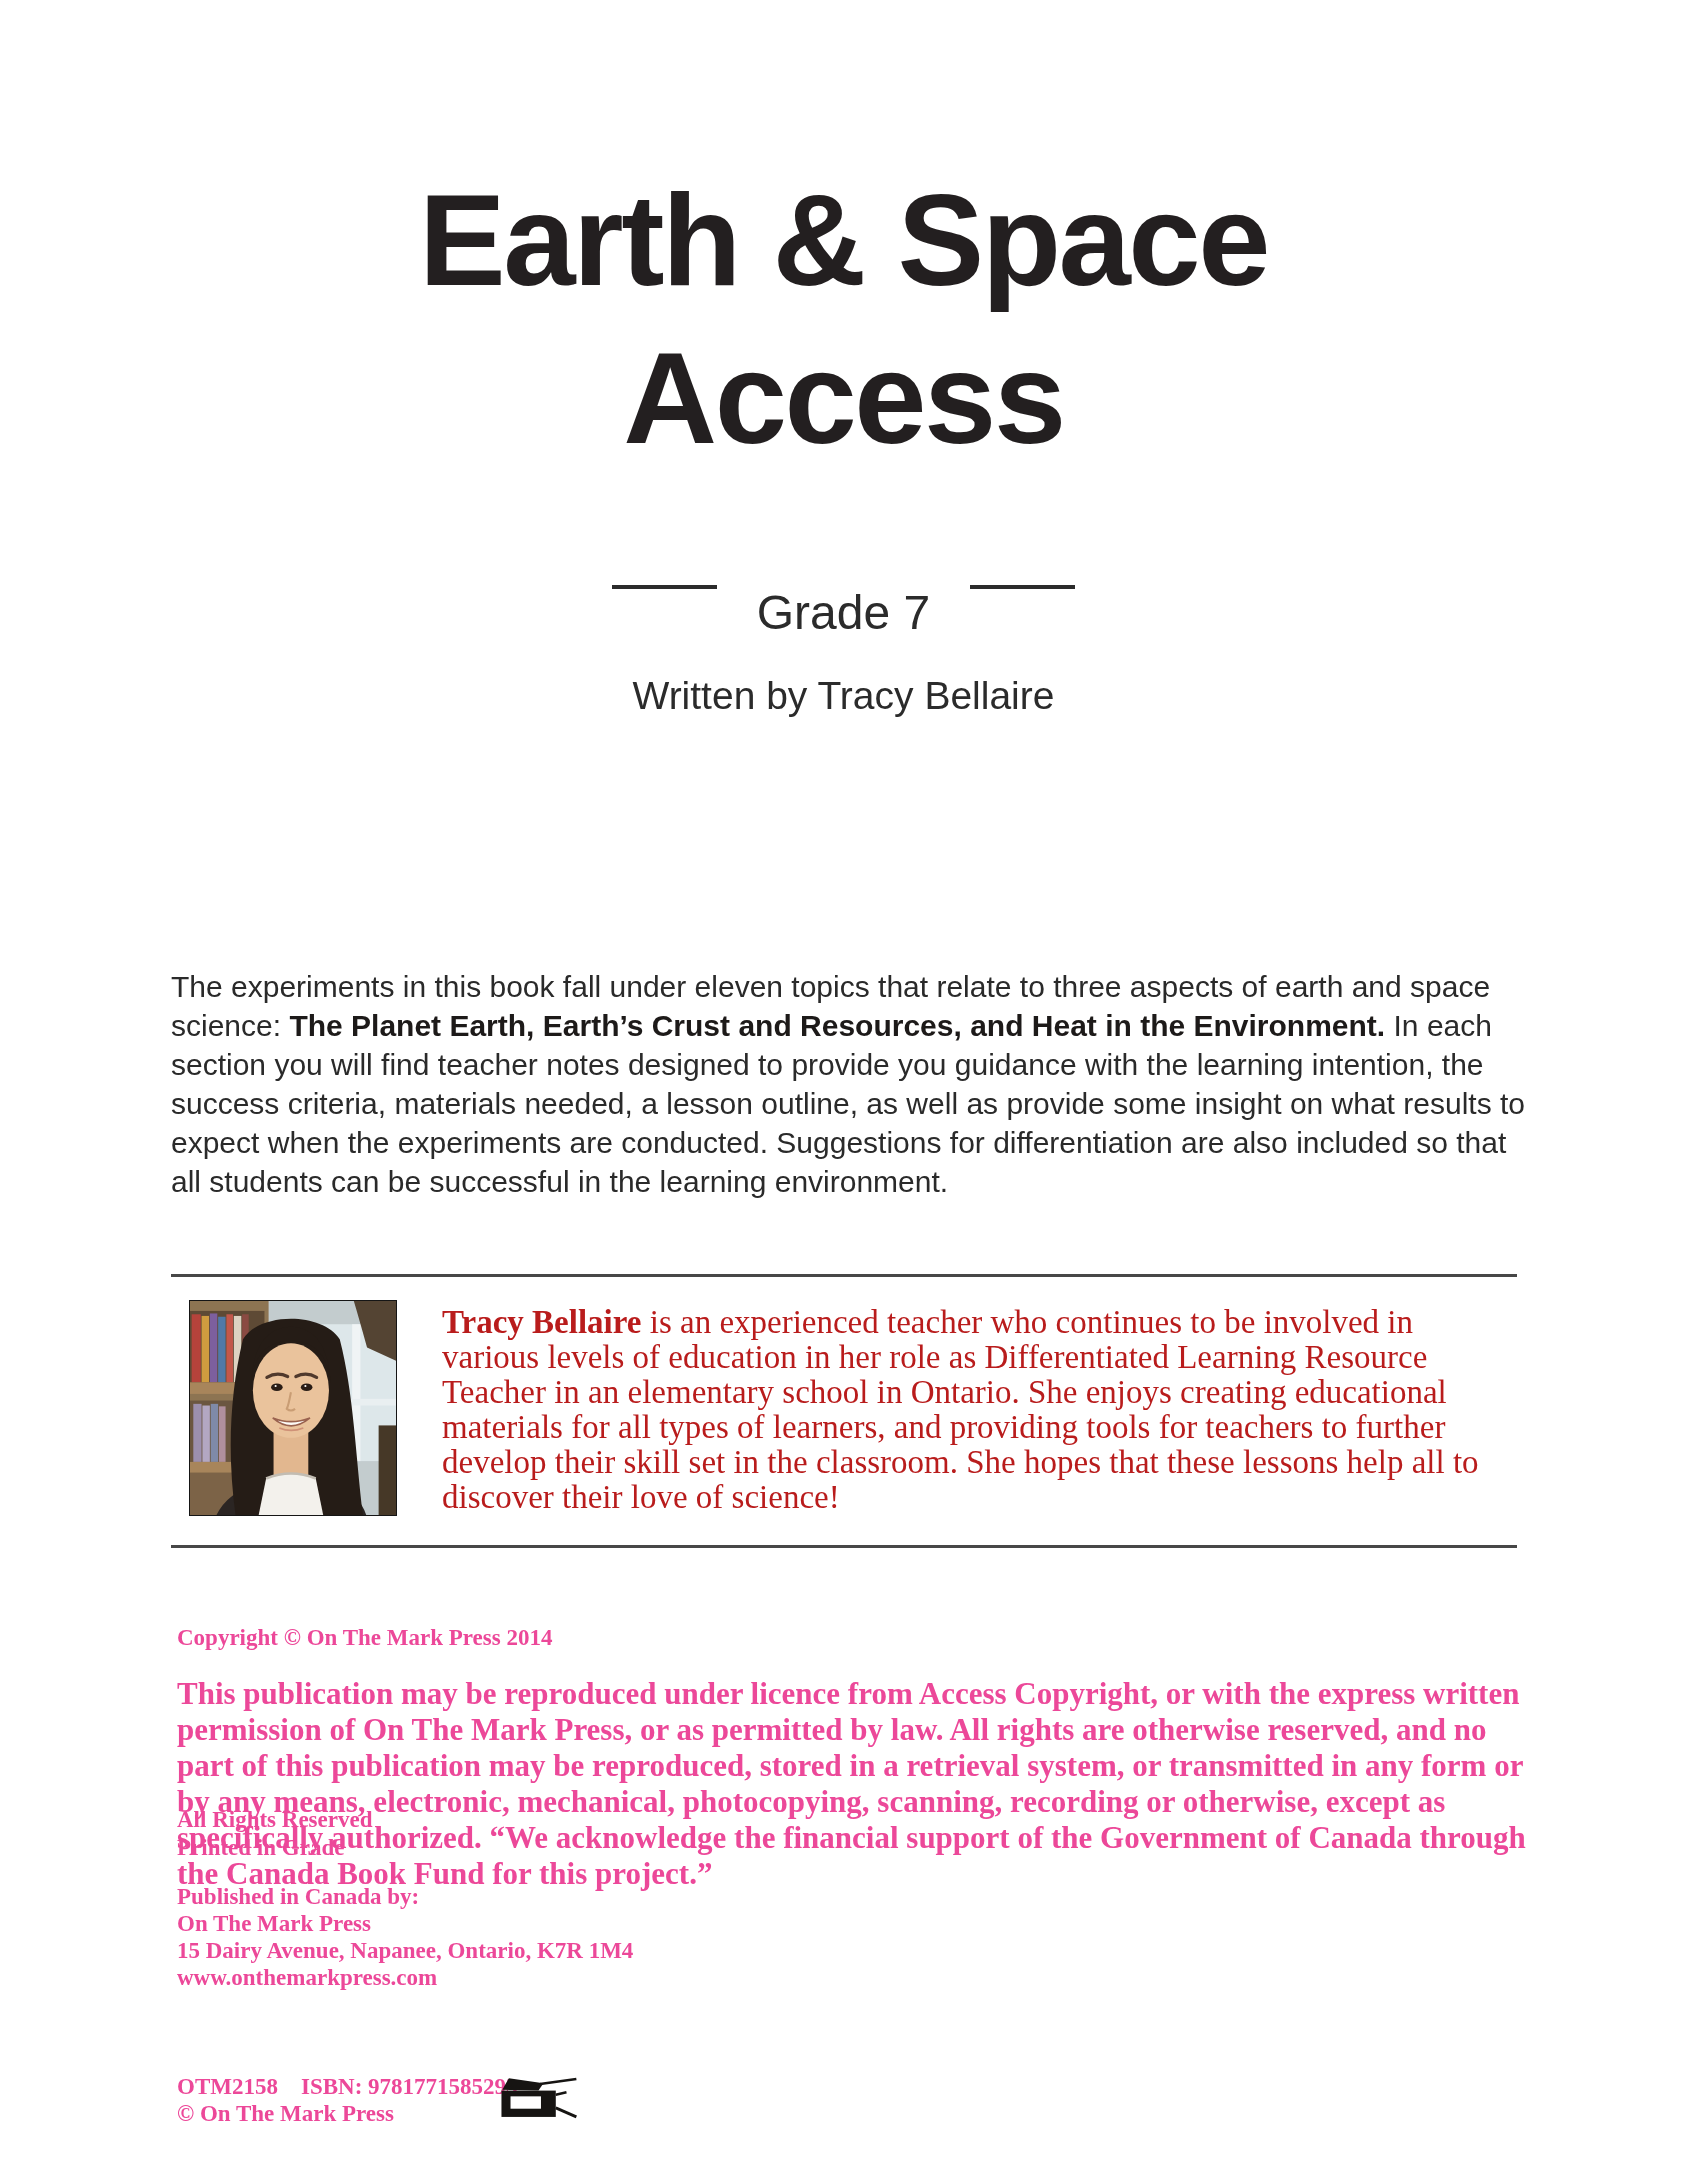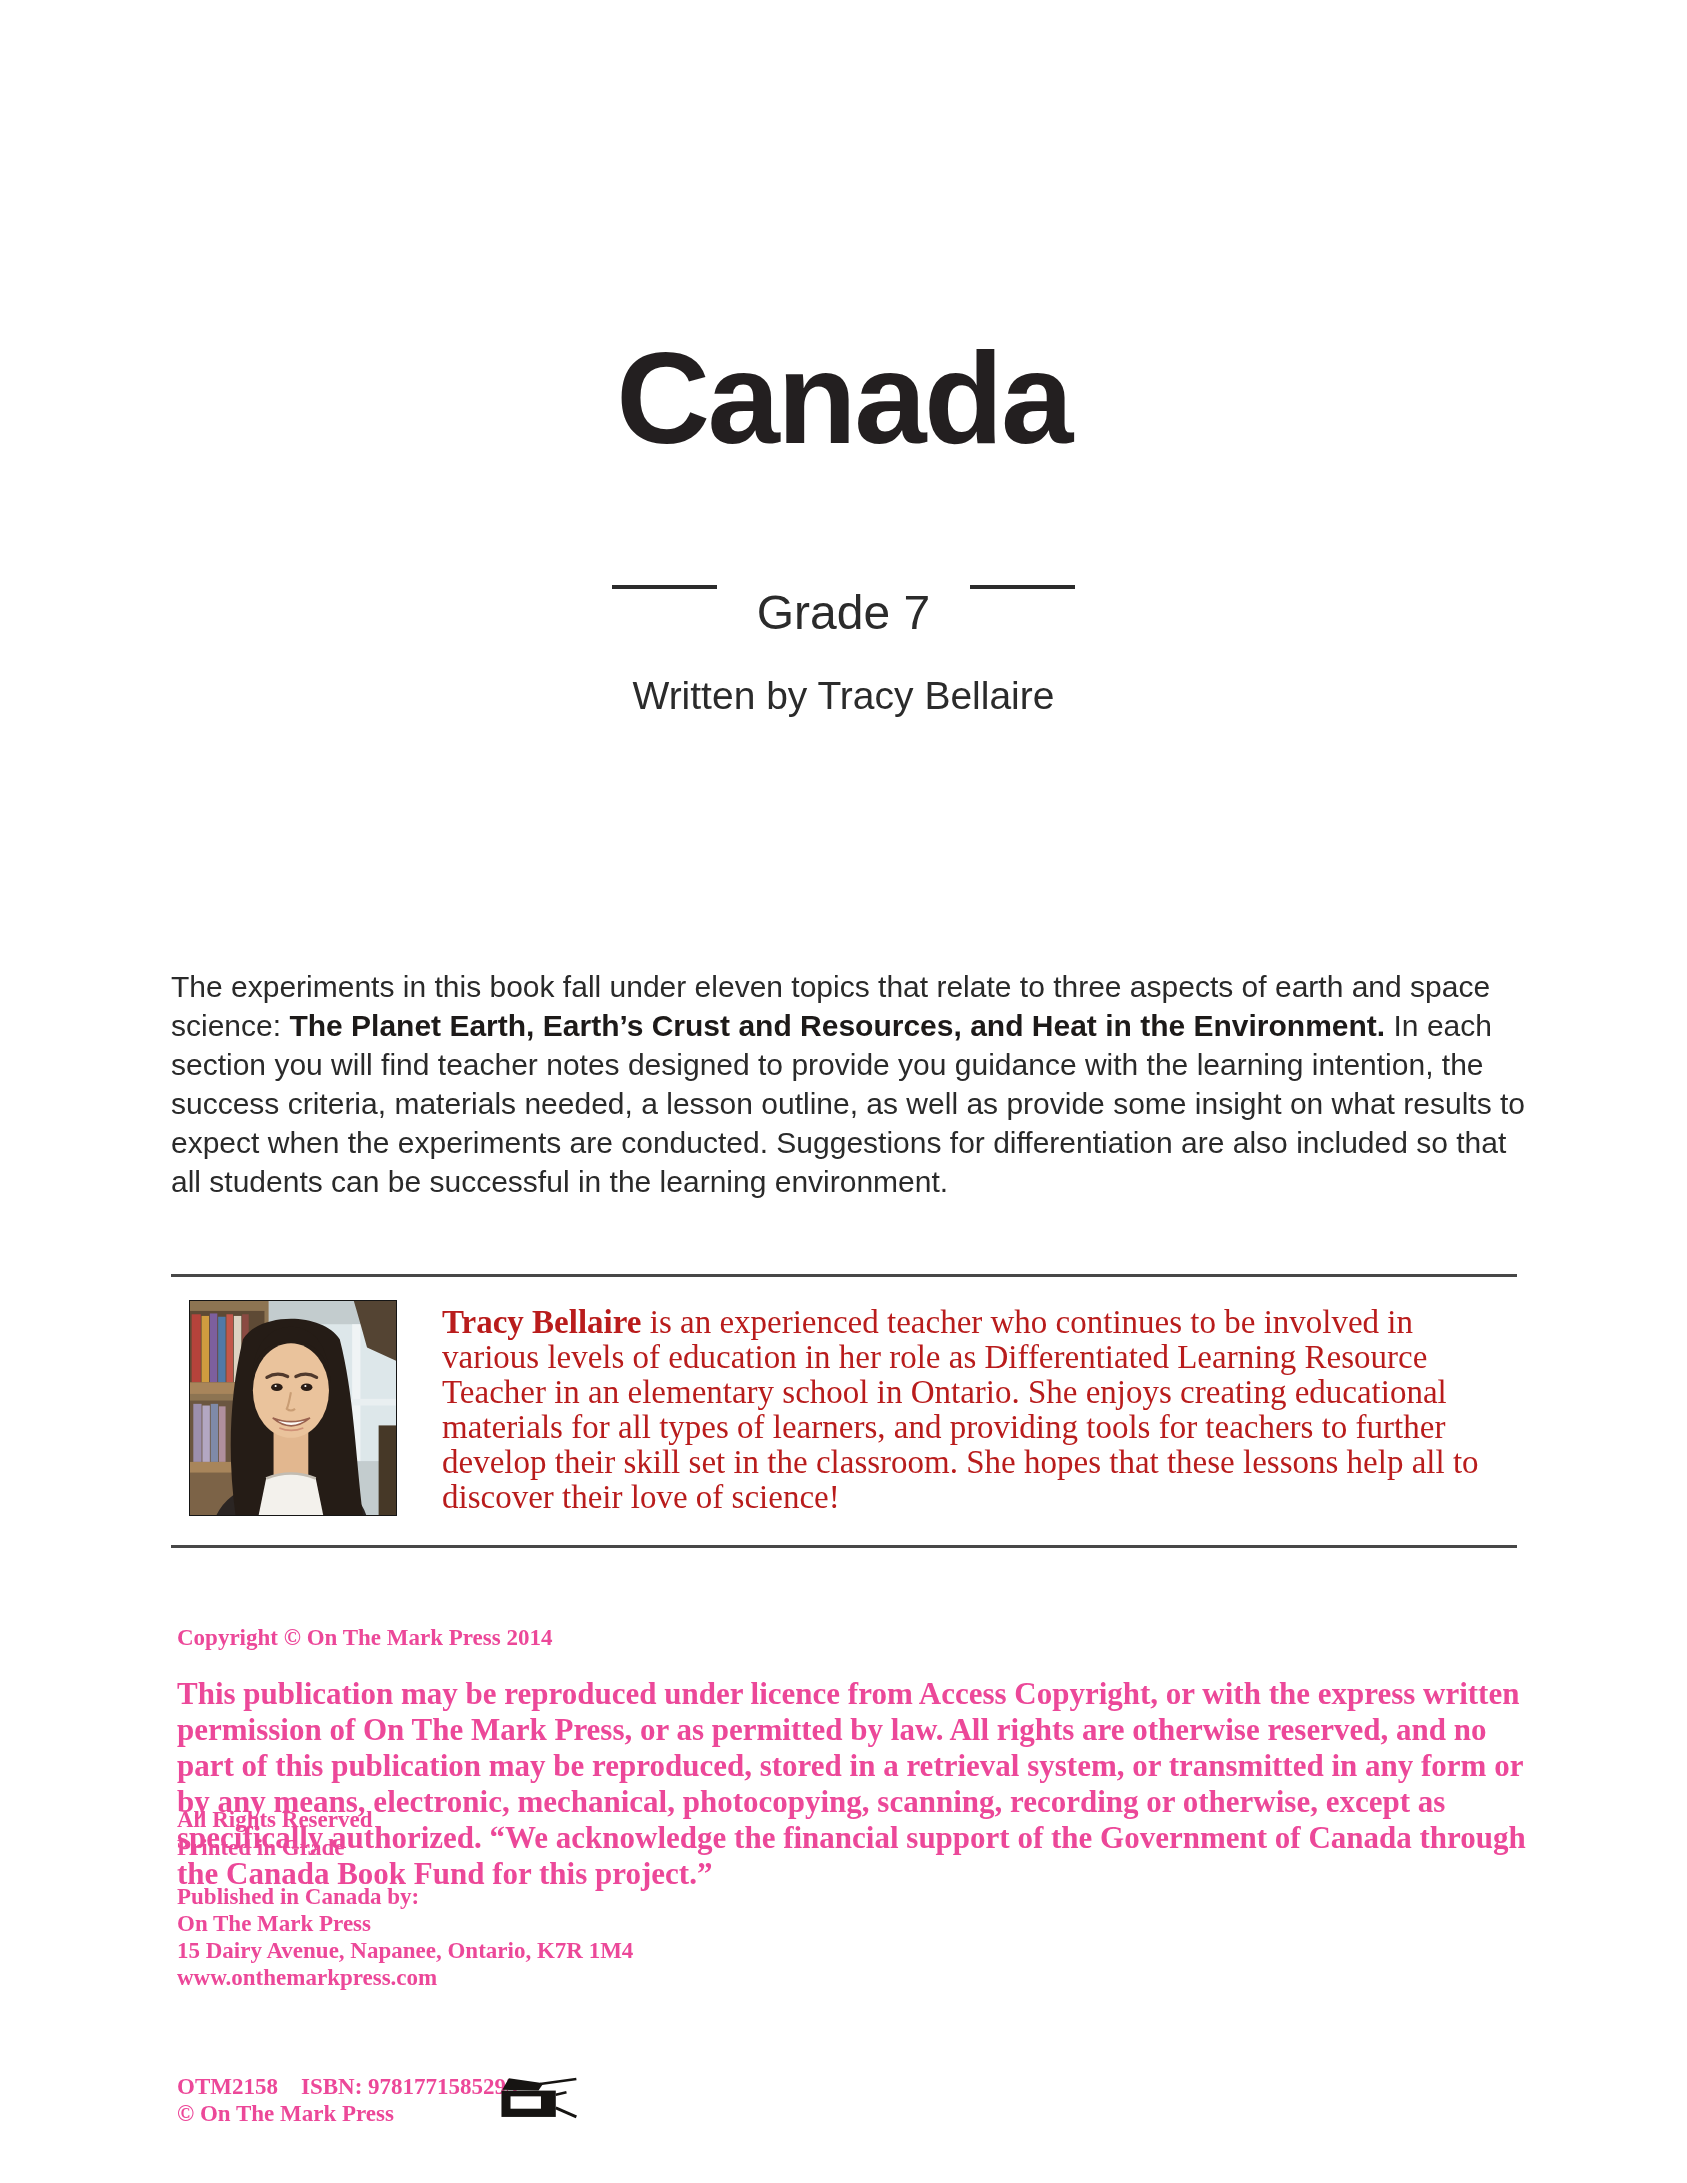--- a/index.html
+++ b/index.html
@@ -51,21 +51,21 @@
   .footer-block{top:2073px;font-size:23px;line-height:27px;}
   .pre{white-space:pre-wrap;}
   .printer{position:absolute;left:499px;top:2076px;width:79px;height:44px;}
   .printer svg{display:block;width:100%;height:100%;}
 </style>
 </head>
 <body>
 
 <div class="page">
 
-  <h1 class="title"><br><span>Canada</span></h1>
+  <h1 class="title"><span>Earth &amp; Space</span><br><span>Access</span></h1>
 
   <div class="grade-row">
     <span class="dash"></span>
     <span class="grade-text">Grade 7</span>
     <span class="dash"></span>
   </div>
 
   <div class="byline">Written by Tracy Bellaire</div>
 
 

